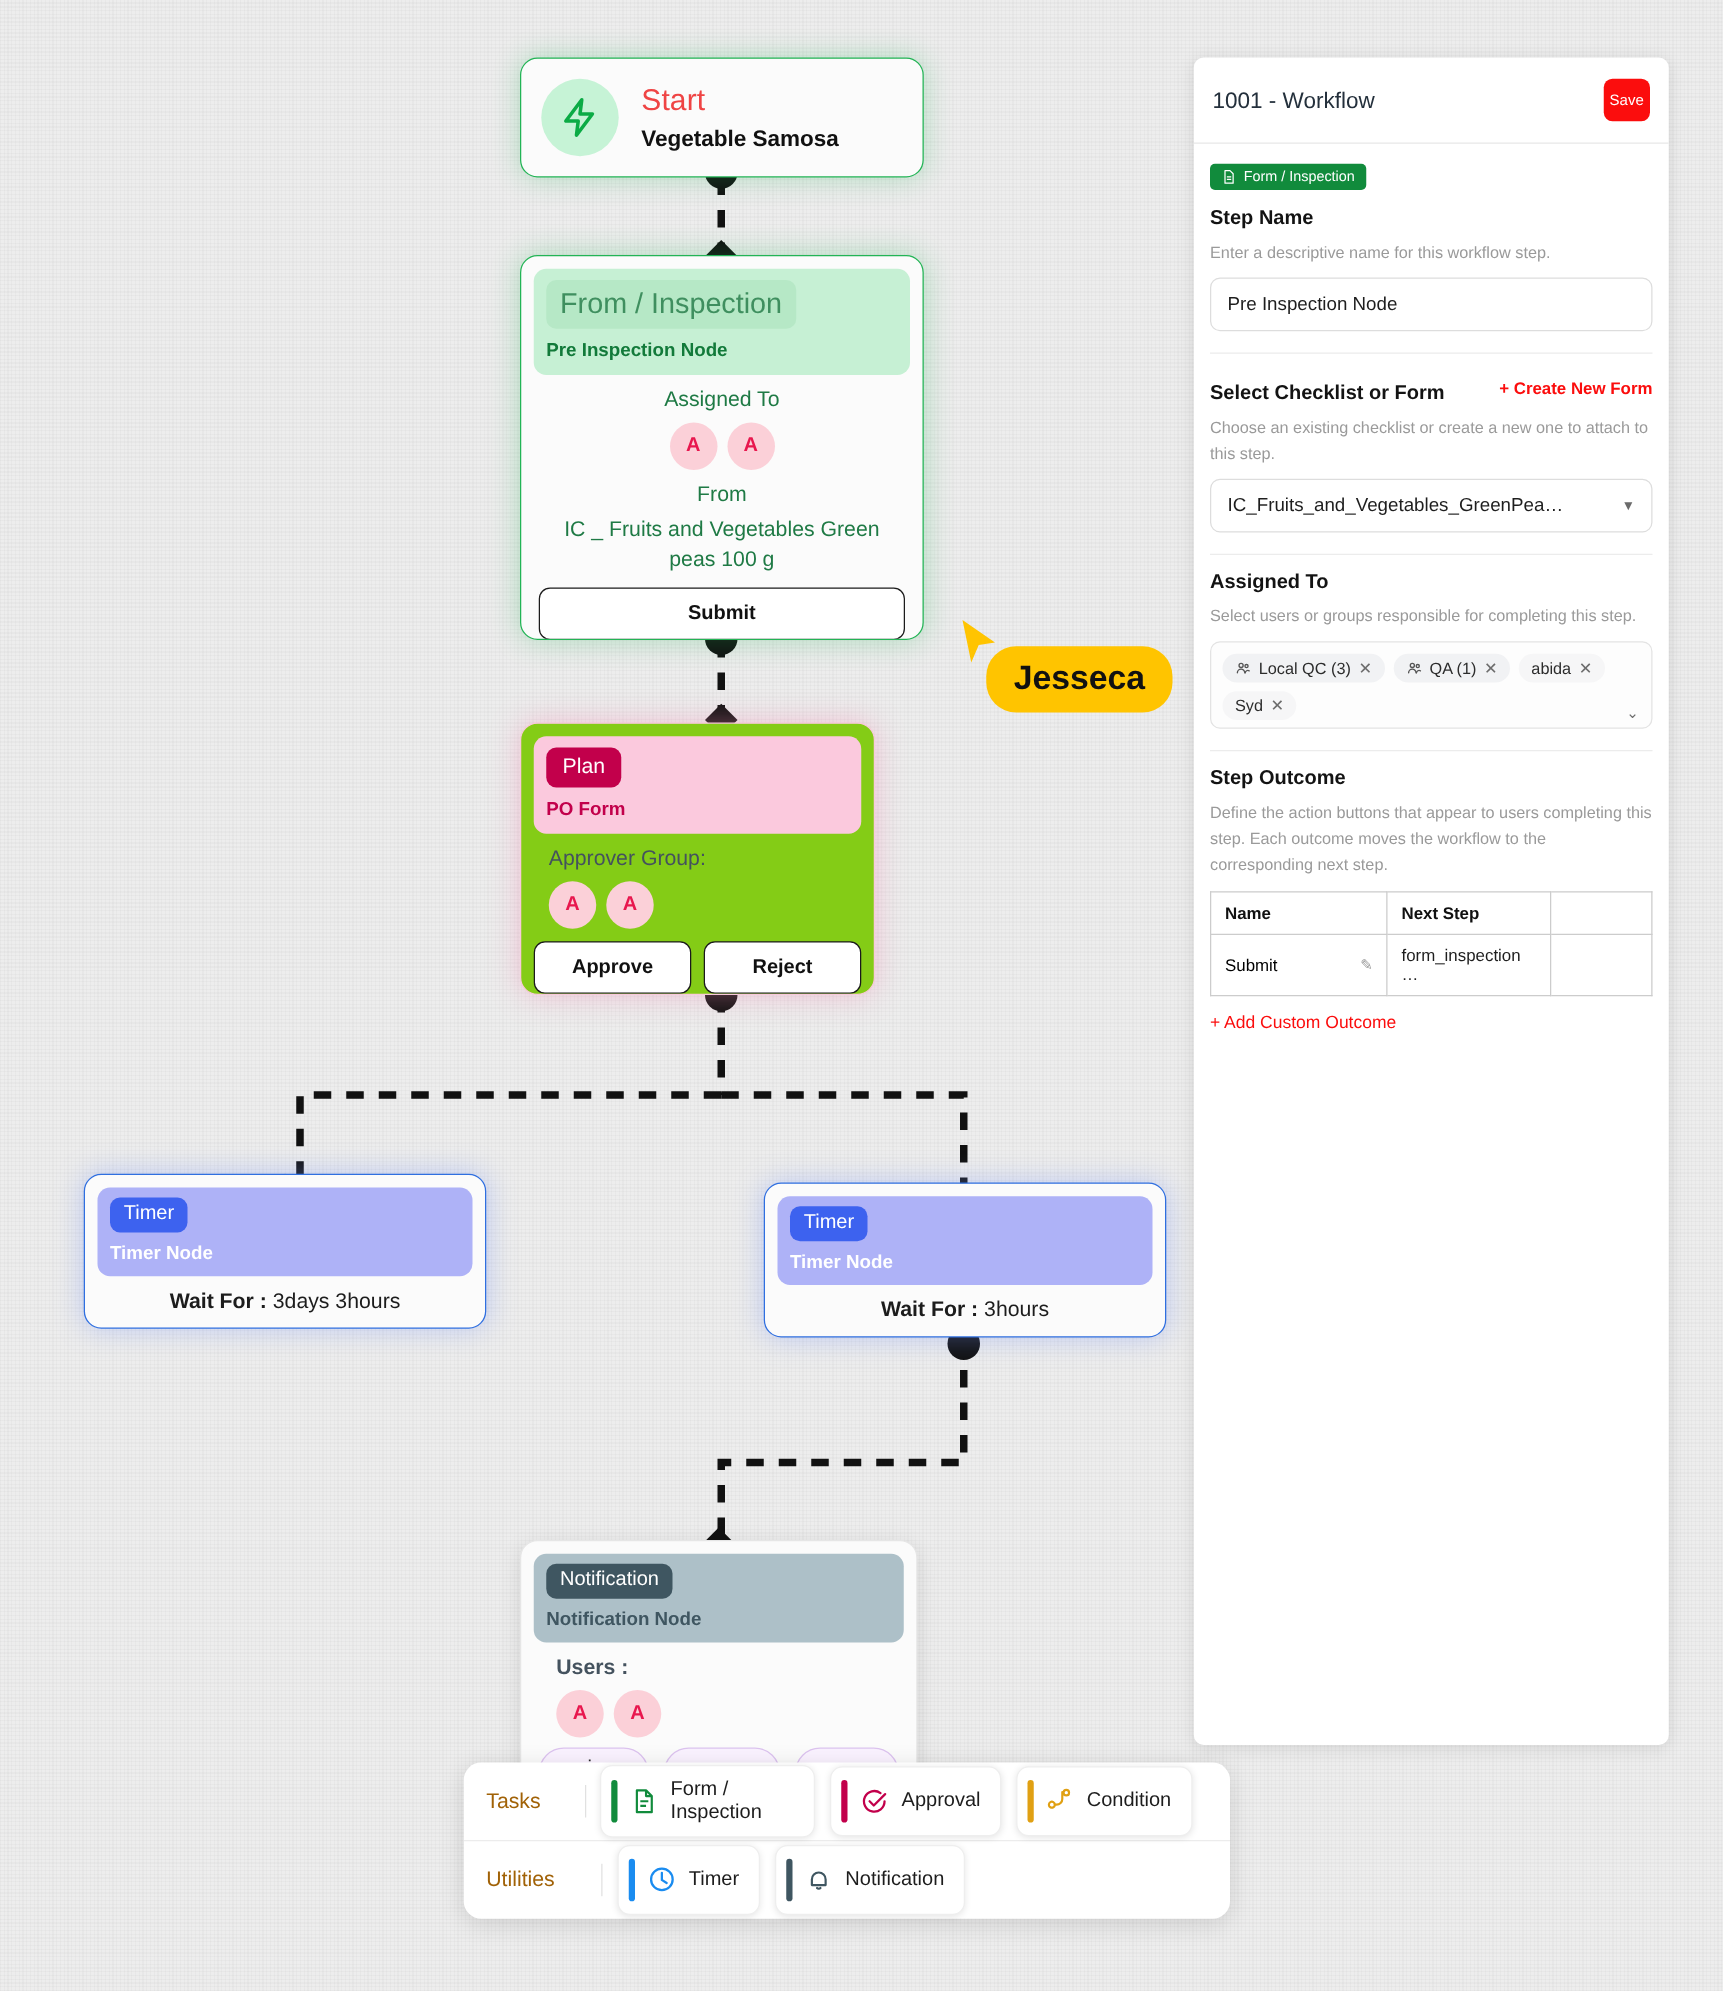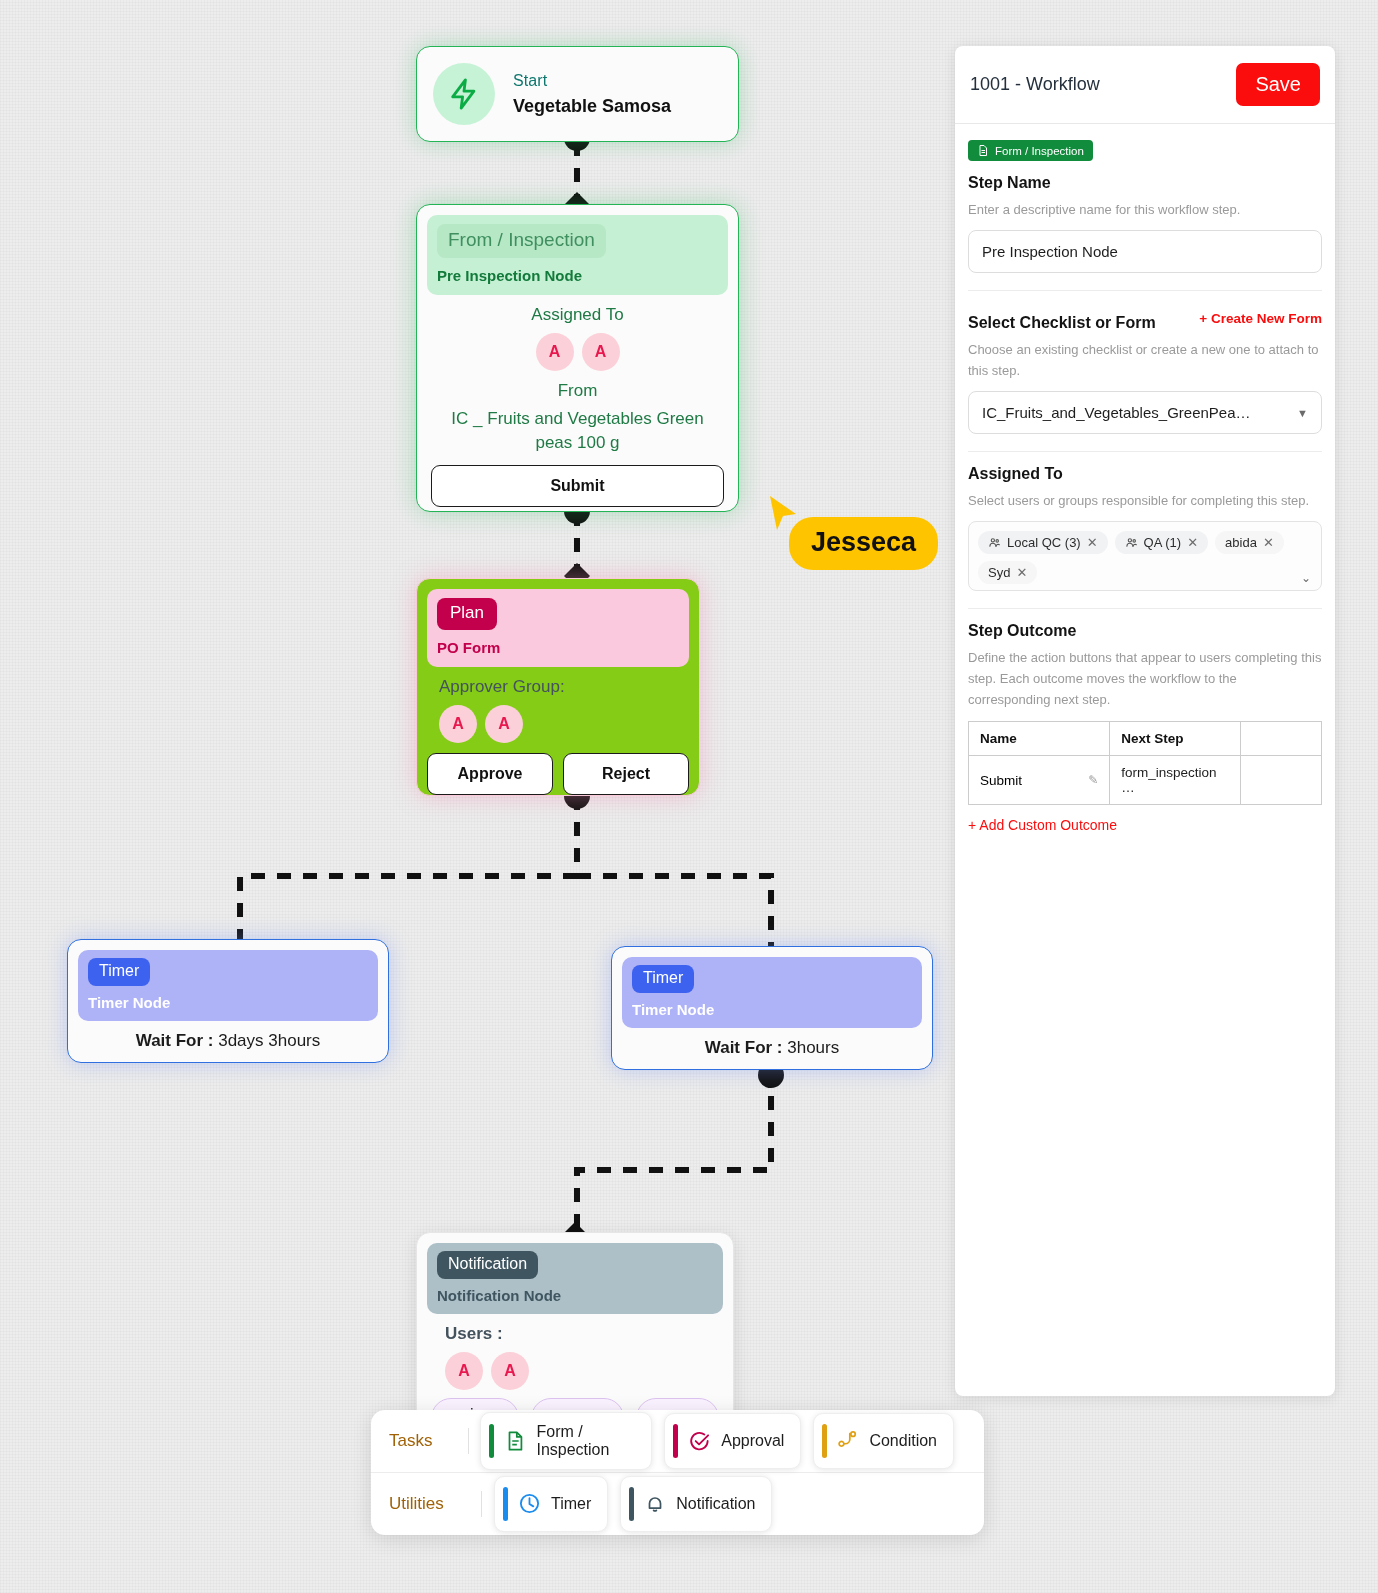--- a/index.html
+++ b/index.html
@@ -29,36 +29,36 @@
     background: #fbfbfb;
     display: flex; align-items: center;
     box-shadow: 0 0 22px rgba(34,180,85,0.30);
   }
   #start-node .bolt-circle {
     width: 62px; height: 62px; border-radius: 50%;
     background: #c6f3d6; margin-left: 16px;
     display: flex; align-items: center; justify-content: center; flex: 0 0 62px;
   }
   #start-node .start-texts { margin-left: 18px; }
-  .start-label { font-size: 16px; color: #0f766e; letter-spacing: .1px; }
+  .start-label { font-size: 24px; color: #ef4444; letter-spacing: .1px; }
   .start-title { font-size: 18px; font-weight: bold; color: #111; margin-top: 6px; }
 
   
   #inspection-node {
     left: 416px; top: 204px; width: 323px; height: 308px;
     border: 1.6px solid #22b455; background: #fbfbfb;
     box-shadow: 0 0 24px rgba(34,180,85,0.32);
     overflow: hidden;
   }
   #inspection-node .head {
     margin: 10px; border-radius: 10px; background: #c6f0d4; padding: 9px 10px 11px 10px;
   }
   .chip-green {
     display: inline-block; background: #b6e8c6; color: #3f8f5f;
-    border-radius: 8px; font-size: 19px; padding: 5px 11px 7px 11px;
+    border-radius: 8px; font-size: 23px; padding: 5px 11px 7px 11px;
   }
   .head-subtitle-green { font-size: 15px; font-weight: bold; color: #127a3a; margin-top: 9px; }
   .inspection-body { padding: 0 14px; }
   .lbl-green { color: #1f7a45; font-size: 17px; text-align: center; margin-top: 10px; }
   .avatars { display: flex; justify-content: center; gap: 8px; margin-top: 8px; }
   .avatar {
     width: 38px; height: 38px; border-radius: 50%; background: #fbd0d8;
     color: #e8174e; font-size: 16px; font-weight: bold;
     display: flex; align-items: center; justify-content: center;
   }
@@ -146,21 +146,21 @@
     box-shadow: 0 2px 14px rgba(0,0,0,0.10);
     overflow: hidden;
   }
   #panel-header {
     display: flex; align-items: center; justify-content: space-between;
     padding: 17px 15px; border-bottom: 1px solid #e8e8e8;
   }
   #panel-title { font-size: 18px; color: #24303c; }
   #save-button {
     background: #fb0d0d; color: #fff; border: none; border-radius: 7px;
-    font-size: 20px; padding: 10px 19px; cursor: pointer;
+    font-size: 12px; padding: 10px 5px; cursor: pointer;
     font-family: "Liberation Sans", sans-serif;
   }
   .panel-body { padding: 16px 13px 0 13px; }
   .type-badge {
     display: inline-flex; align-items: center; gap: 6px;
     background: #118b3c; color: #fff; border-radius: 4px;
     font-size: 11.5px; padding: 4px 9px;
   }
   .sec-title { font-size: 16px; font-weight: bold; color: #131313; margin-top: 13px; }
   .sec-title-row { display: flex; align-items: center; justify-content: space-between; margin-top: 13px; }

